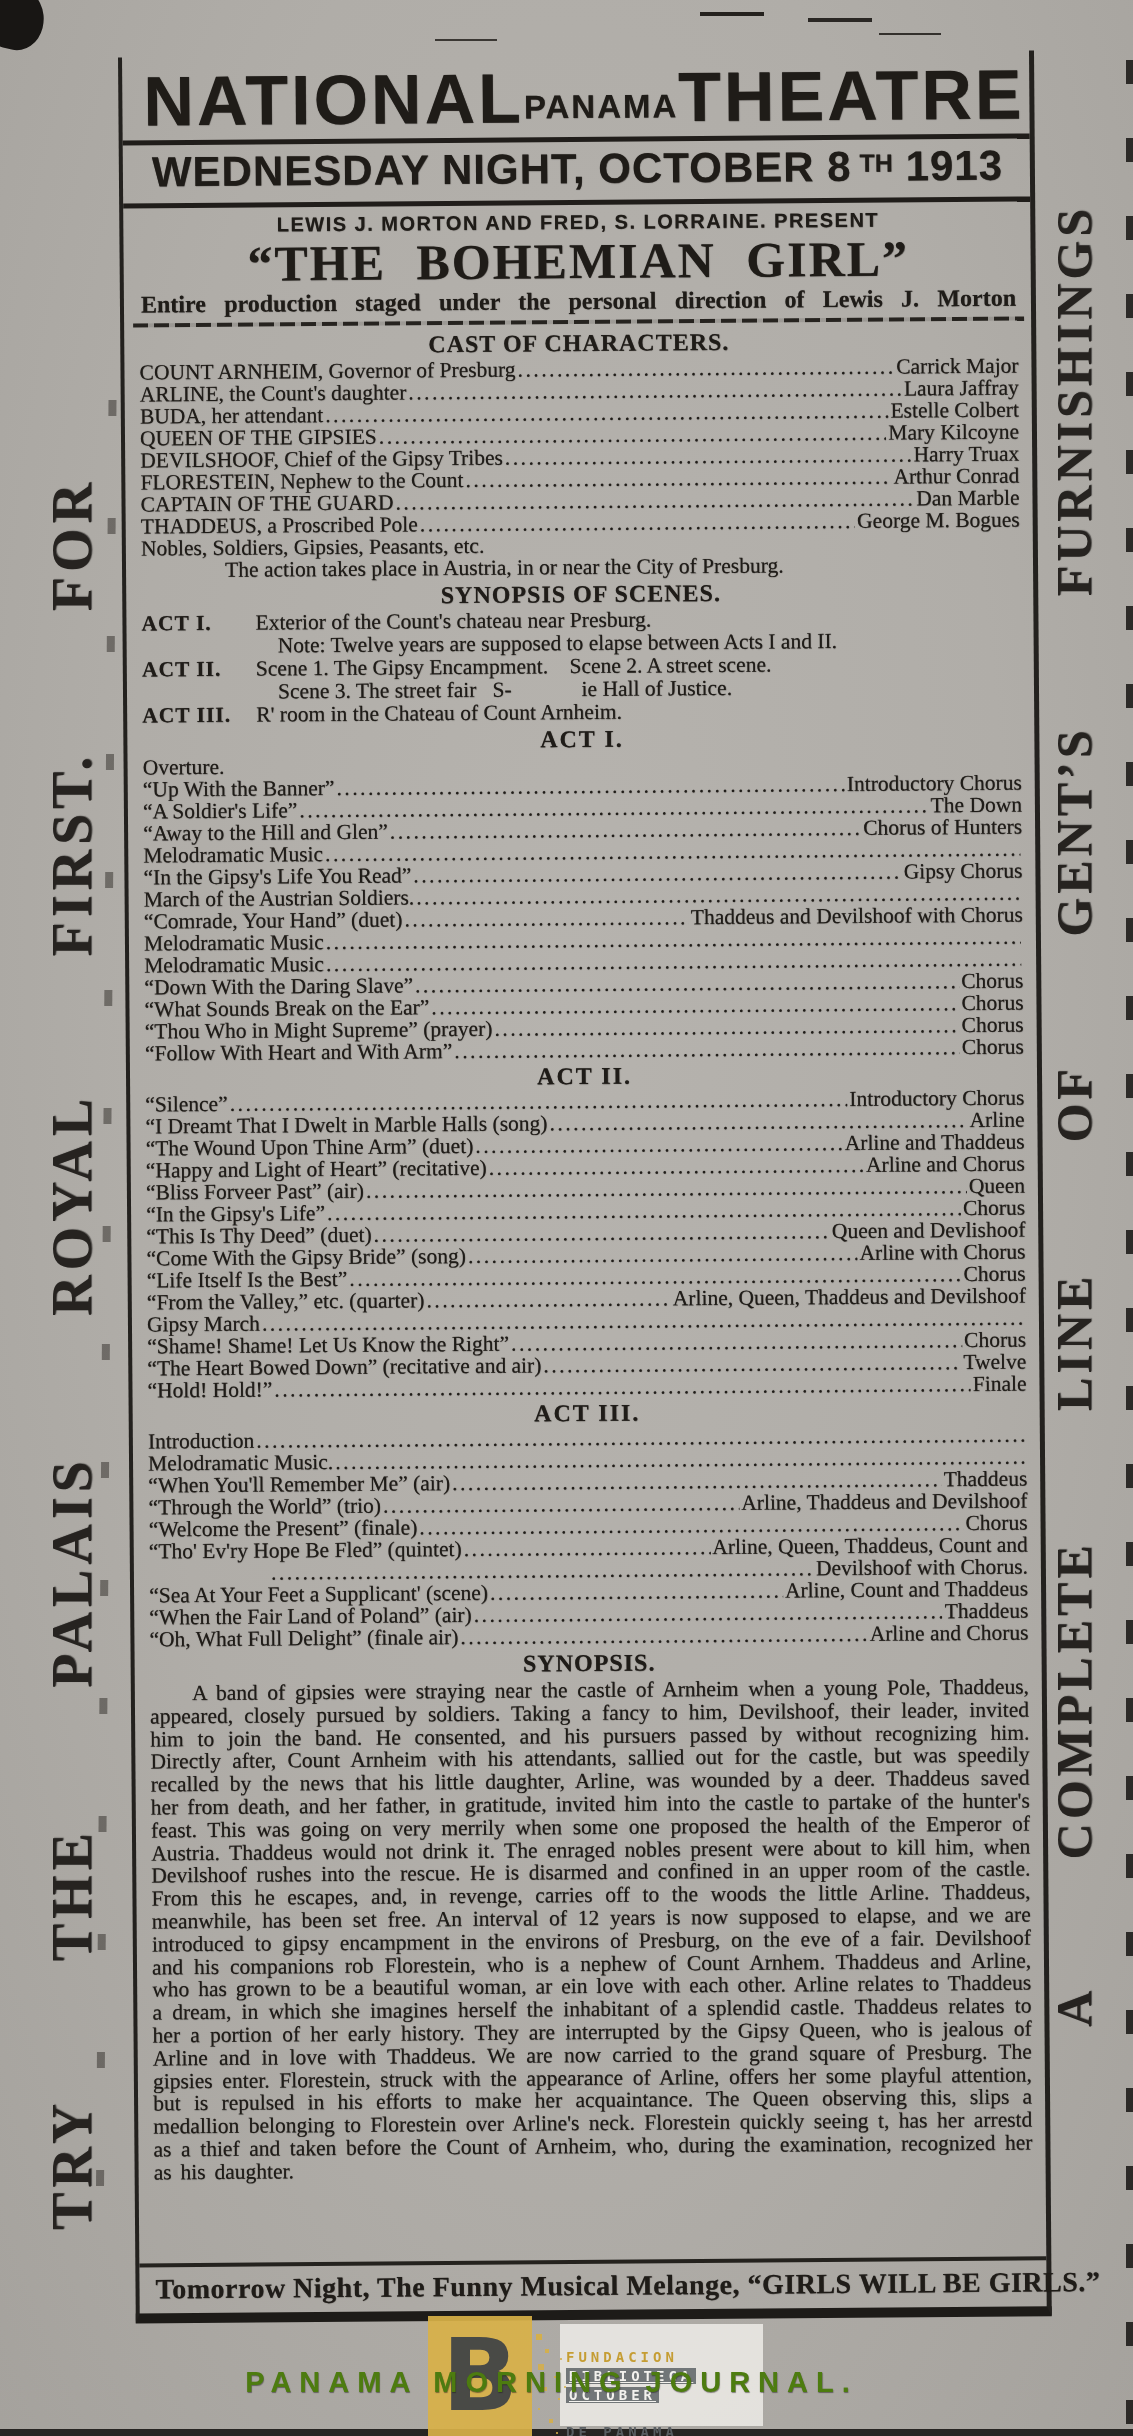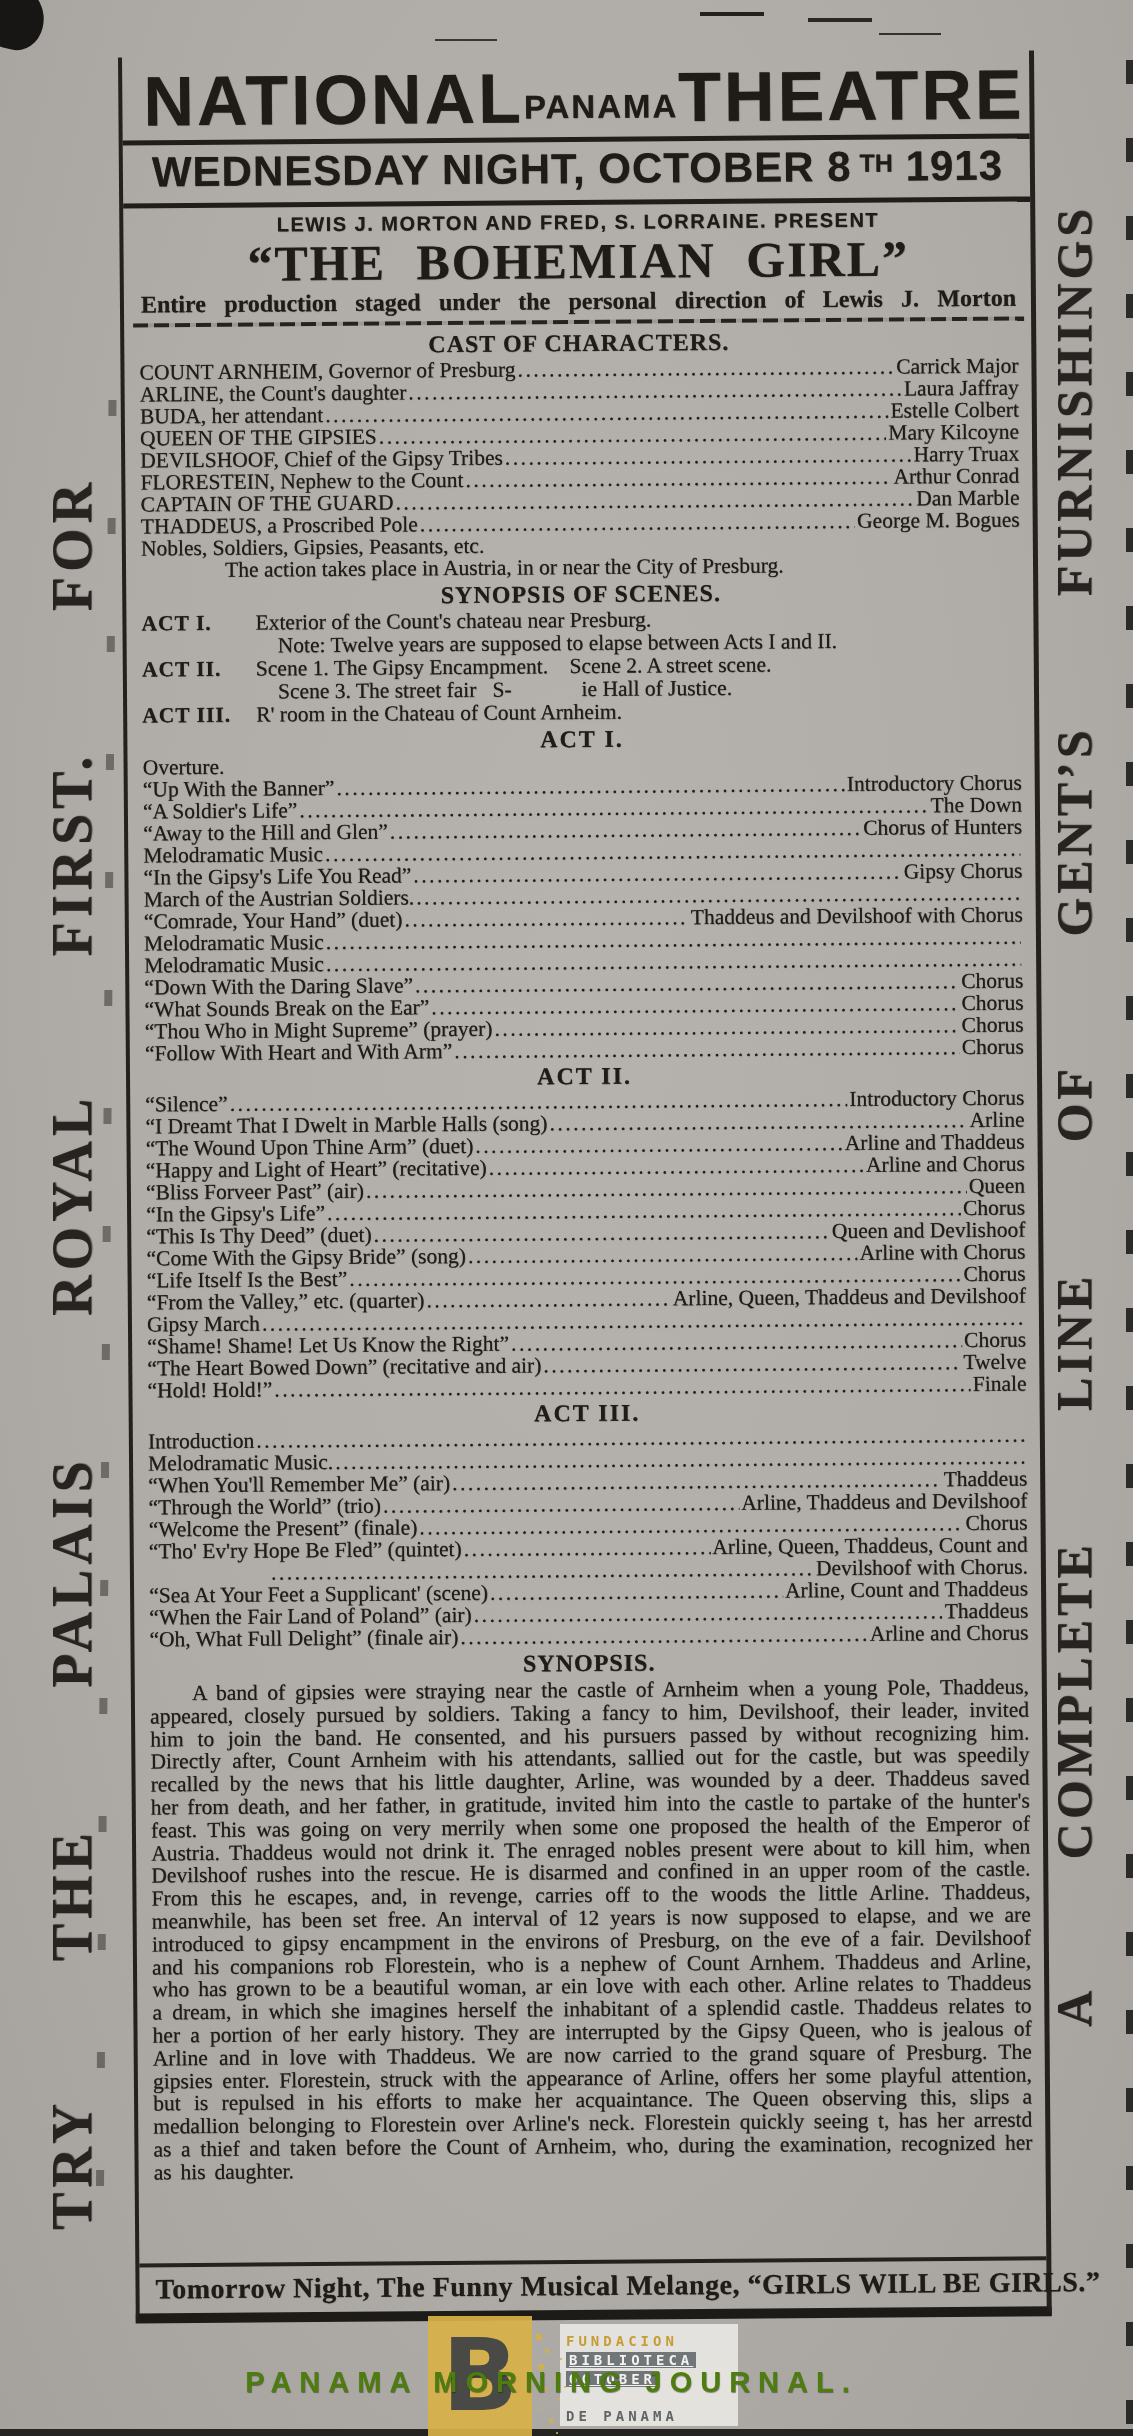--- a/index.html
+++ b/index.html
@@ -93,22 +93,22 @@
   .stamp-b{width:104px;height:120px;background:rgba(216,177,72,.92);flex:none;
     display:flex;align-items:center;justify-content:center;
     font-family:"DejaVu Sans", sans-serif;font-weight:700;font-size:100px;
     color:rgba(62,66,70,.93);line-height:100px;}
   .confetti{position:absolute;left:108px;top:18px;width:6px;height:6px;background:rgba(214,175,70,.95);
     box-shadow:8px 14px 0 -1px rgba(214,175,70,.9), 2px 30px 0 0 rgba(214,175,70,.85),
       16px 40px 0 -2px rgba(214,175,70,.9), 6px 52px 0 -1px rgba(214,175,70,.8),
       20px 62px 0 -2px rgba(214,175,70,.85), 0px 72px 0 -2px rgba(214,175,70,.8),
       12px 84px 0 -1px rgba(214,175,70,.85), 22px 22px 0 -2px rgba(214,175,70,.8),
       26px 50px 0 -2px rgba(214,175,70,.75), 18px 96px 0 -2px rgba(214,175,70,.8);}
-  .stamp-box{width:178px;height:102px;margin-top:8px;margin-left:28px;box-sizing:border-box;
-    background:rgba(247,246,242,.74);padding:9px 6px;flex:none;
+  .stamp-box{width:203px;height:102px;margin-top:8px;margin-left:28px;box-sizing:border-box;
+    background:rgba(247,246,242,.74);padding:25px 6px;flex:none;
     font-family:"DejaVu Sans Mono", monospace;font-weight:700;font-size:14px;letter-spacing:4px;}
   .stamp-box .s1{color:#c59d33;}
   .stamp-box .s2,.stamp-box .s3{display:inline-block;background:rgba(97,102,106,.88);
     color:#f3f2ee;padding:0 3px;margin-top:3px;text-decoration:underline;}
   .stamp-box .s4{color:rgba(90,95,99,.96);margin-top:21px;}
 </style>
 </head>
 <body>
 
 <div class="blob-tl"></div>

